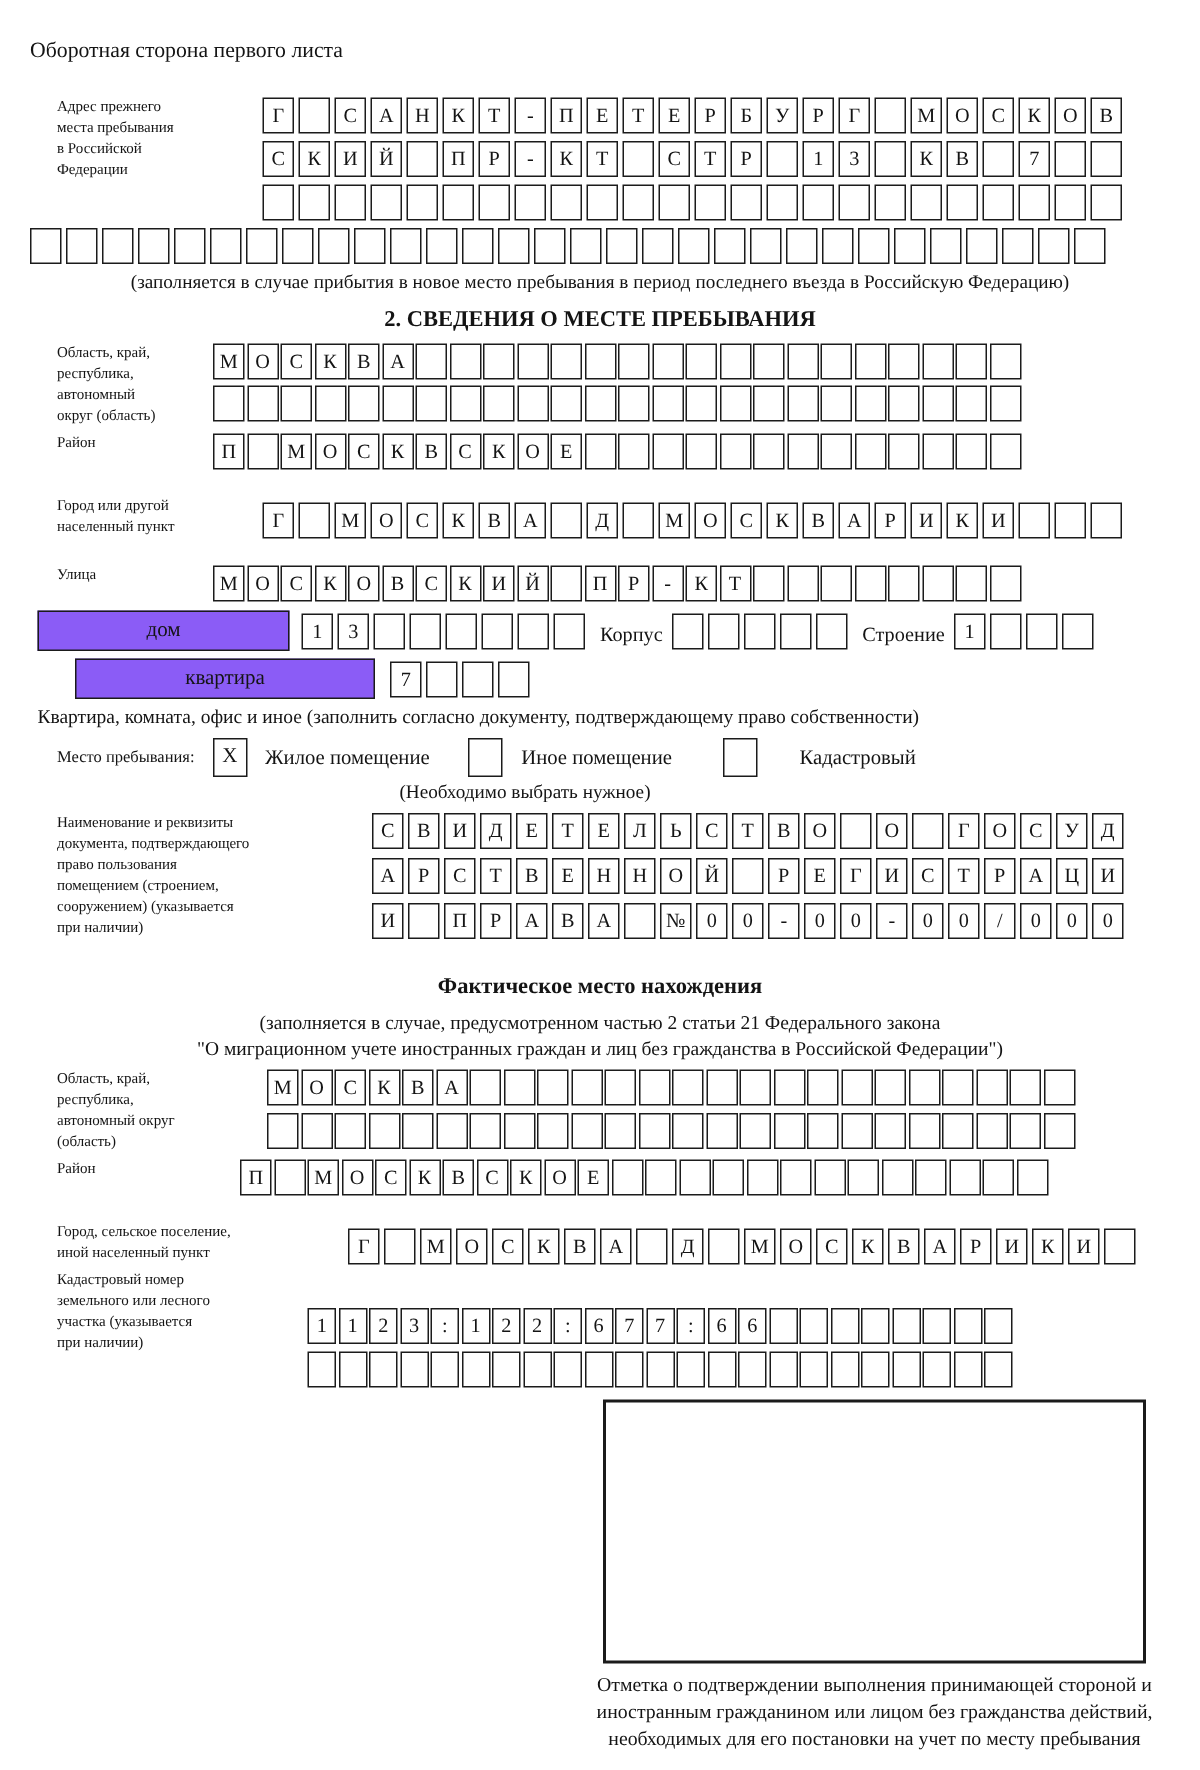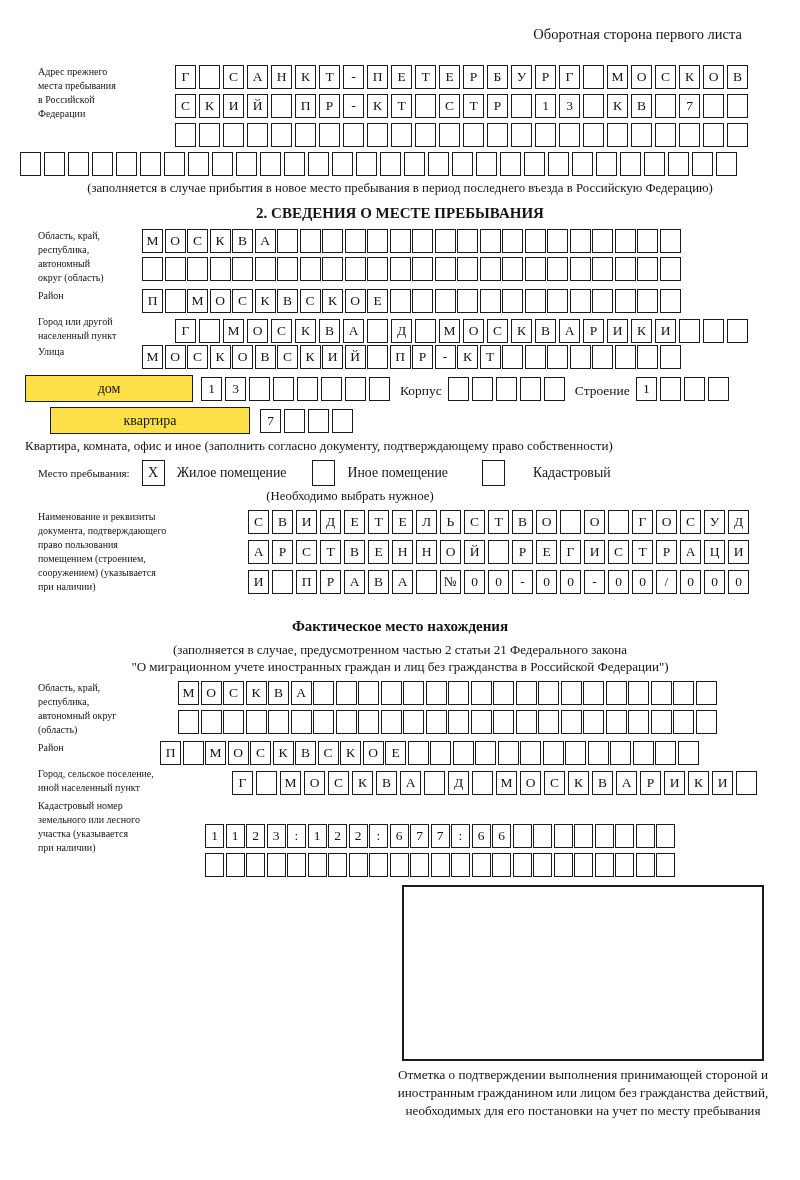--- a/index.html
+++ b/index.html
@@ -4,21 +4,21 @@
 <style>
   * { box-sizing: border-box; margin: 0; padding: 0; }
   html, body { background: #ffffff; }
   body {
     width: 800px; height: 1180px;
     font-family: "Liberation Serif", "DejaVu Serif", serif;
     color: #141414; overflow: hidden;
   }
   .page { width: 800px; height: 1180px; padding: 16px 20px 0 20px; position: relative; }
 
-  .hdr-right { text-align: right; font-size: 14.5px; padding-right: 38px; margin-top: 10px; }
+  .hdr-right { text-align: left; font-size: 14.5px; padding-right: 38px; margin-top: 10px; }
 
   .frow { display: flex; align-items: flex-start; }
   .flabel { font-size: 10px; line-height: 1.4; white-space: pre-line; padding-left: 18px; flex: 0 0 auto; }
 
   .cells { display: flex; gap: 3px; flex: 0 0 auto; }
   .cells.tight { gap: 1.5px; }
   .cells.narrow .cell { width: 19px; }
   .cell {
     width: 21px; height: 24px; border: 1.6px solid #1b1b1b; background: #fff;
     display: inline-flex; align-items: center; justify-content: center;
@@ -26,33 +26,33 @@
   }
   .stack { display: flex; flex-direction: column; gap: 5px; }
 
   .note-c { text-align: center; font-size: 12.8px; margin-top: 5px; }
   .note-l { font-size: 13px; margin-top: 4px; padding-left: 5px; }
 
   .sec-title { text-align: center; font-weight: bold; font-size: 15px; margin: 9px 0 7px 0; }
 
   .boxed-label {
     border: 1.8px solid #1b1b1b; height: 27px; display: flex; align-items: center;
-    justify-content: center; font-size: 14px; background: #fde047;
+    justify-content: center; font-size: 14px; background: #8b5cf6;
   }
   .inline-lab { font-size: 13.5px; padding: 4px 6px 0 10px; }
 
   .chk {
     width: 23px; height: 26px; border: 1.7px solid #1b1b1b; display: inline-flex;
     align-items: center; justify-content: center; font-size: 14px; background: #fff;
   }
 
   .mark-box { width: 362px; height: 176px; border: 2px solid #1b1b1b; margin-left: 382px; margin-top: 8px; background: #fff; }
   .mark-caption { width: 386px; margin-left: 370px; text-align: center; font-size: 13.2px; line-height: 1.35; margin-top: 5px; }
 
-  .mt2 { margin-top: 2px; } .mt4 { margin-top: 4px; } .mt5 { margin-top: 5px; }
+  .mt2 { margin-top: 18px; } .mt4 { margin-top: 4px; } .mt5 { margin-top: 5px; }
   .mt6 { margin-top: 6px; }
 </style>
 </head>
 <body>
 
 <div class="page">
 
   <div class="hdr-right">Оборотная сторона первого листа</div>
 
   <div class="frow" style="margin-top:22px">

